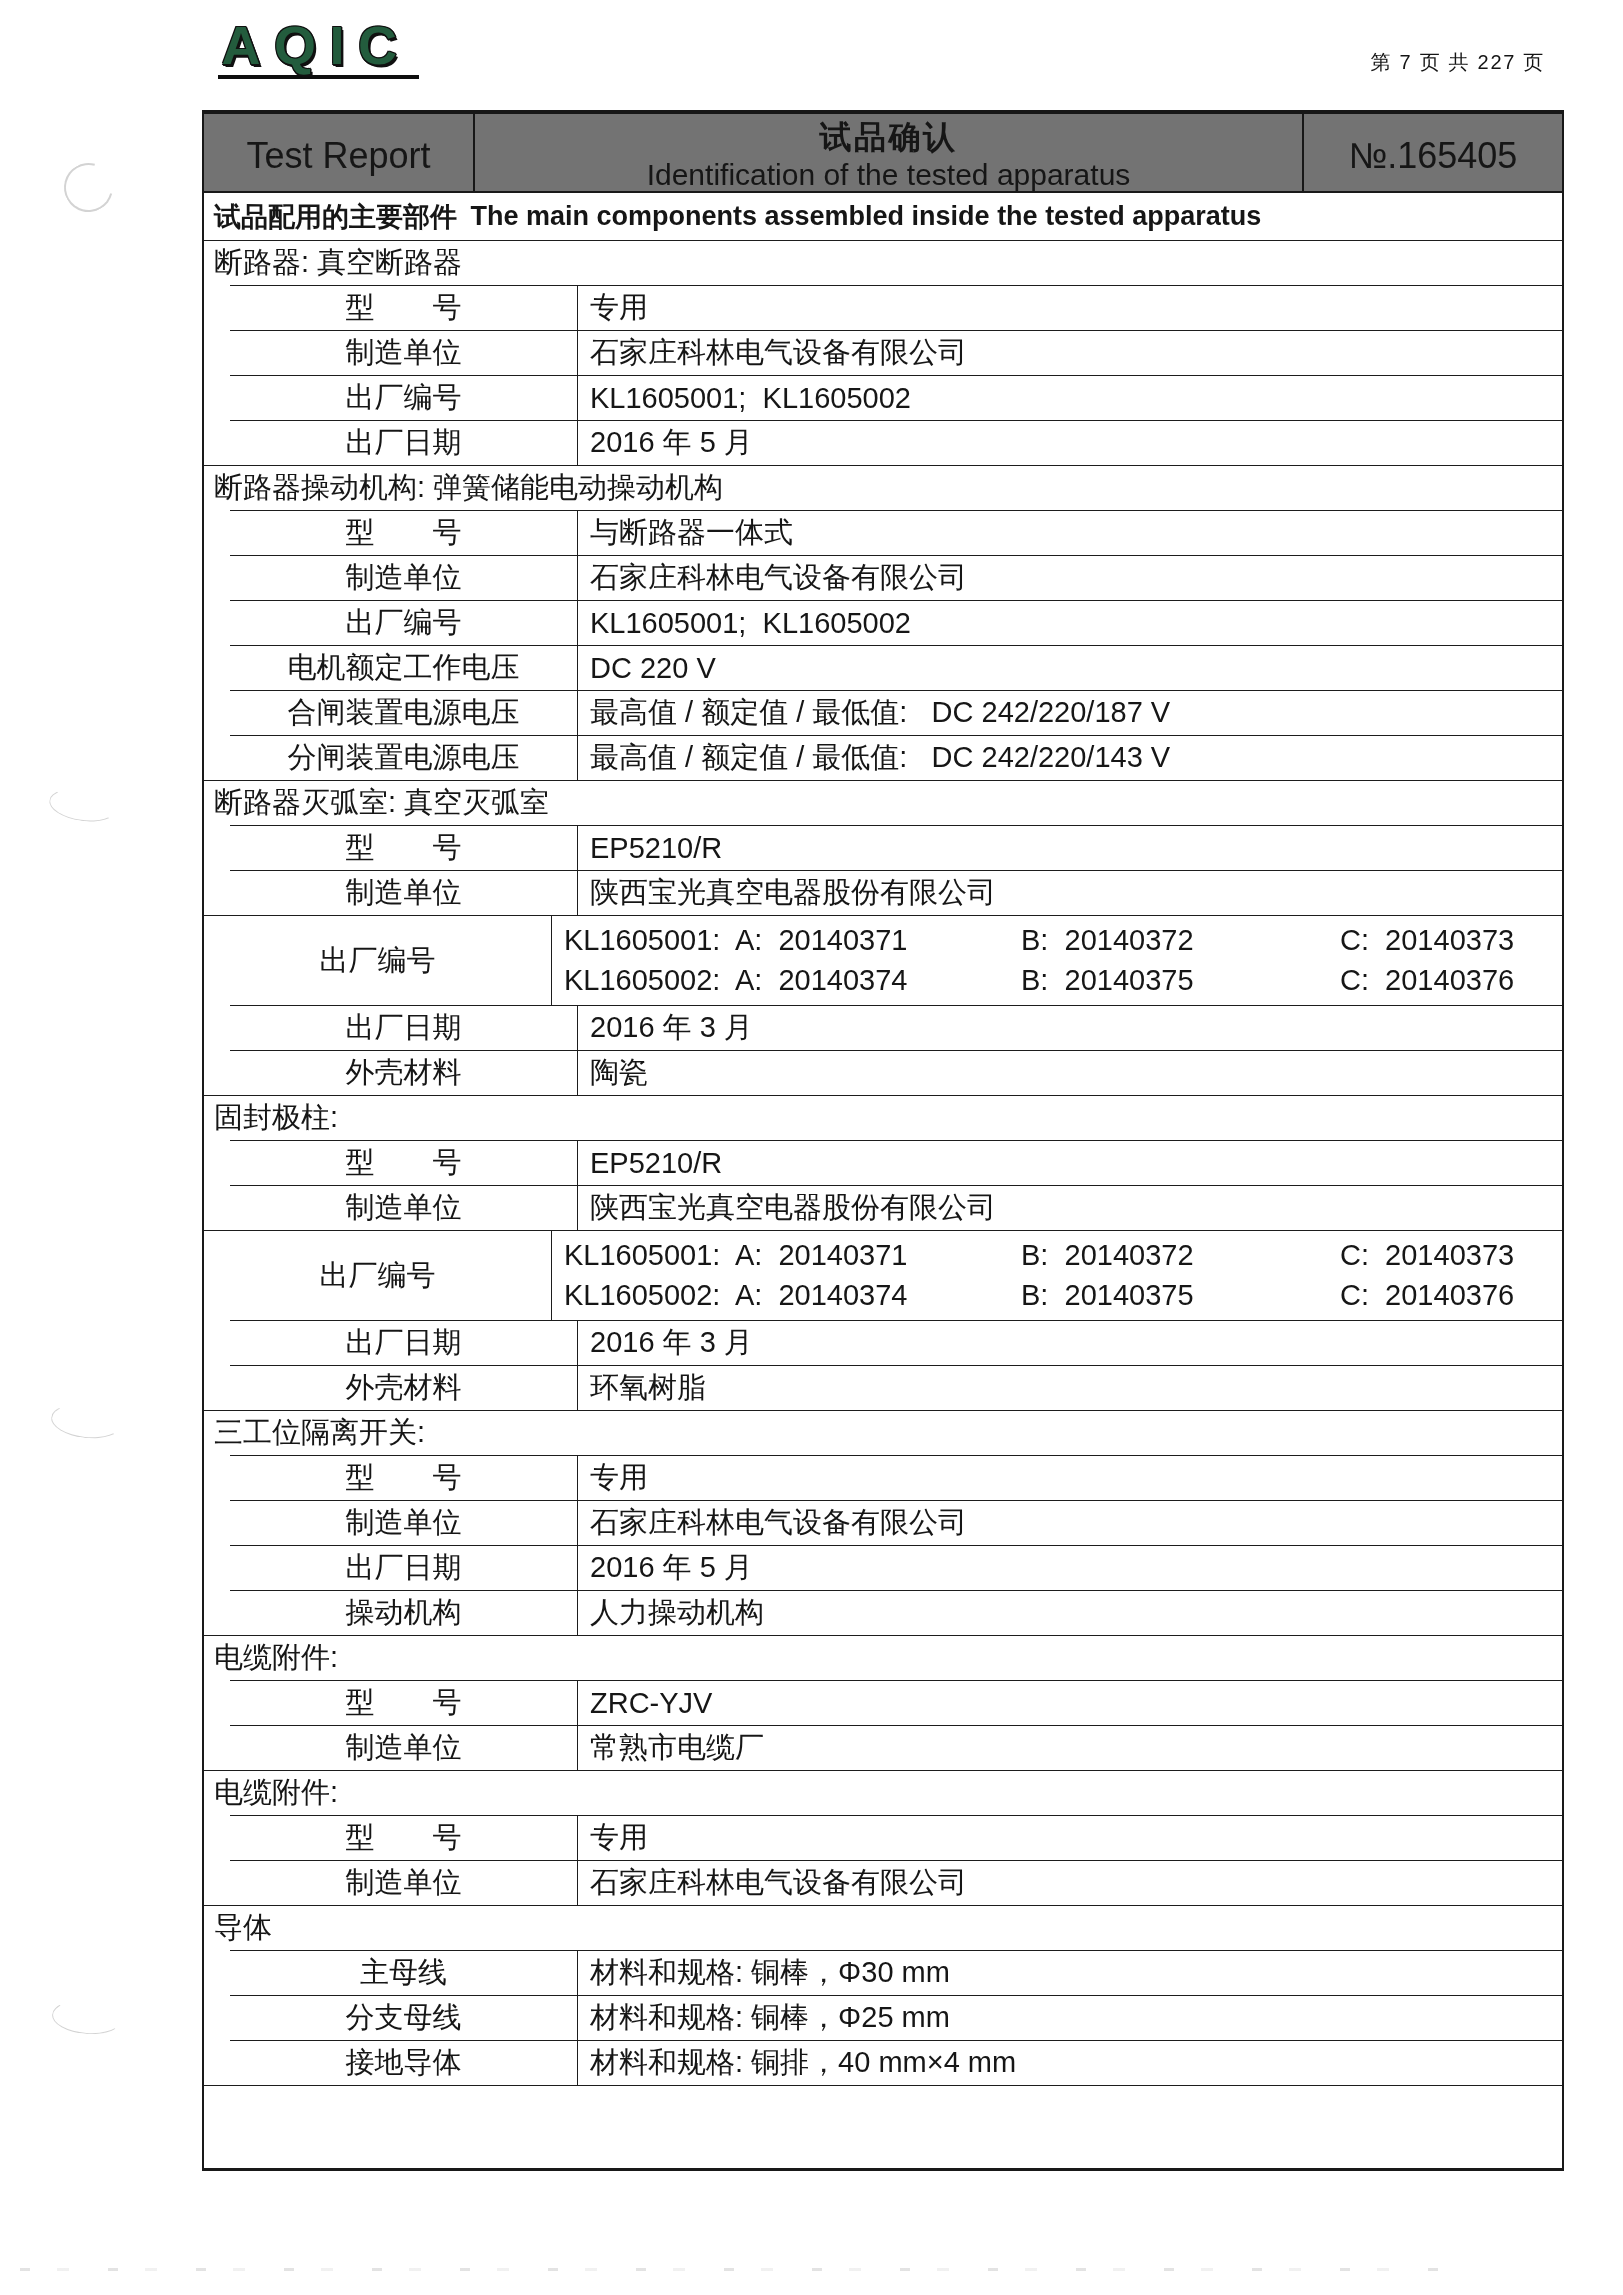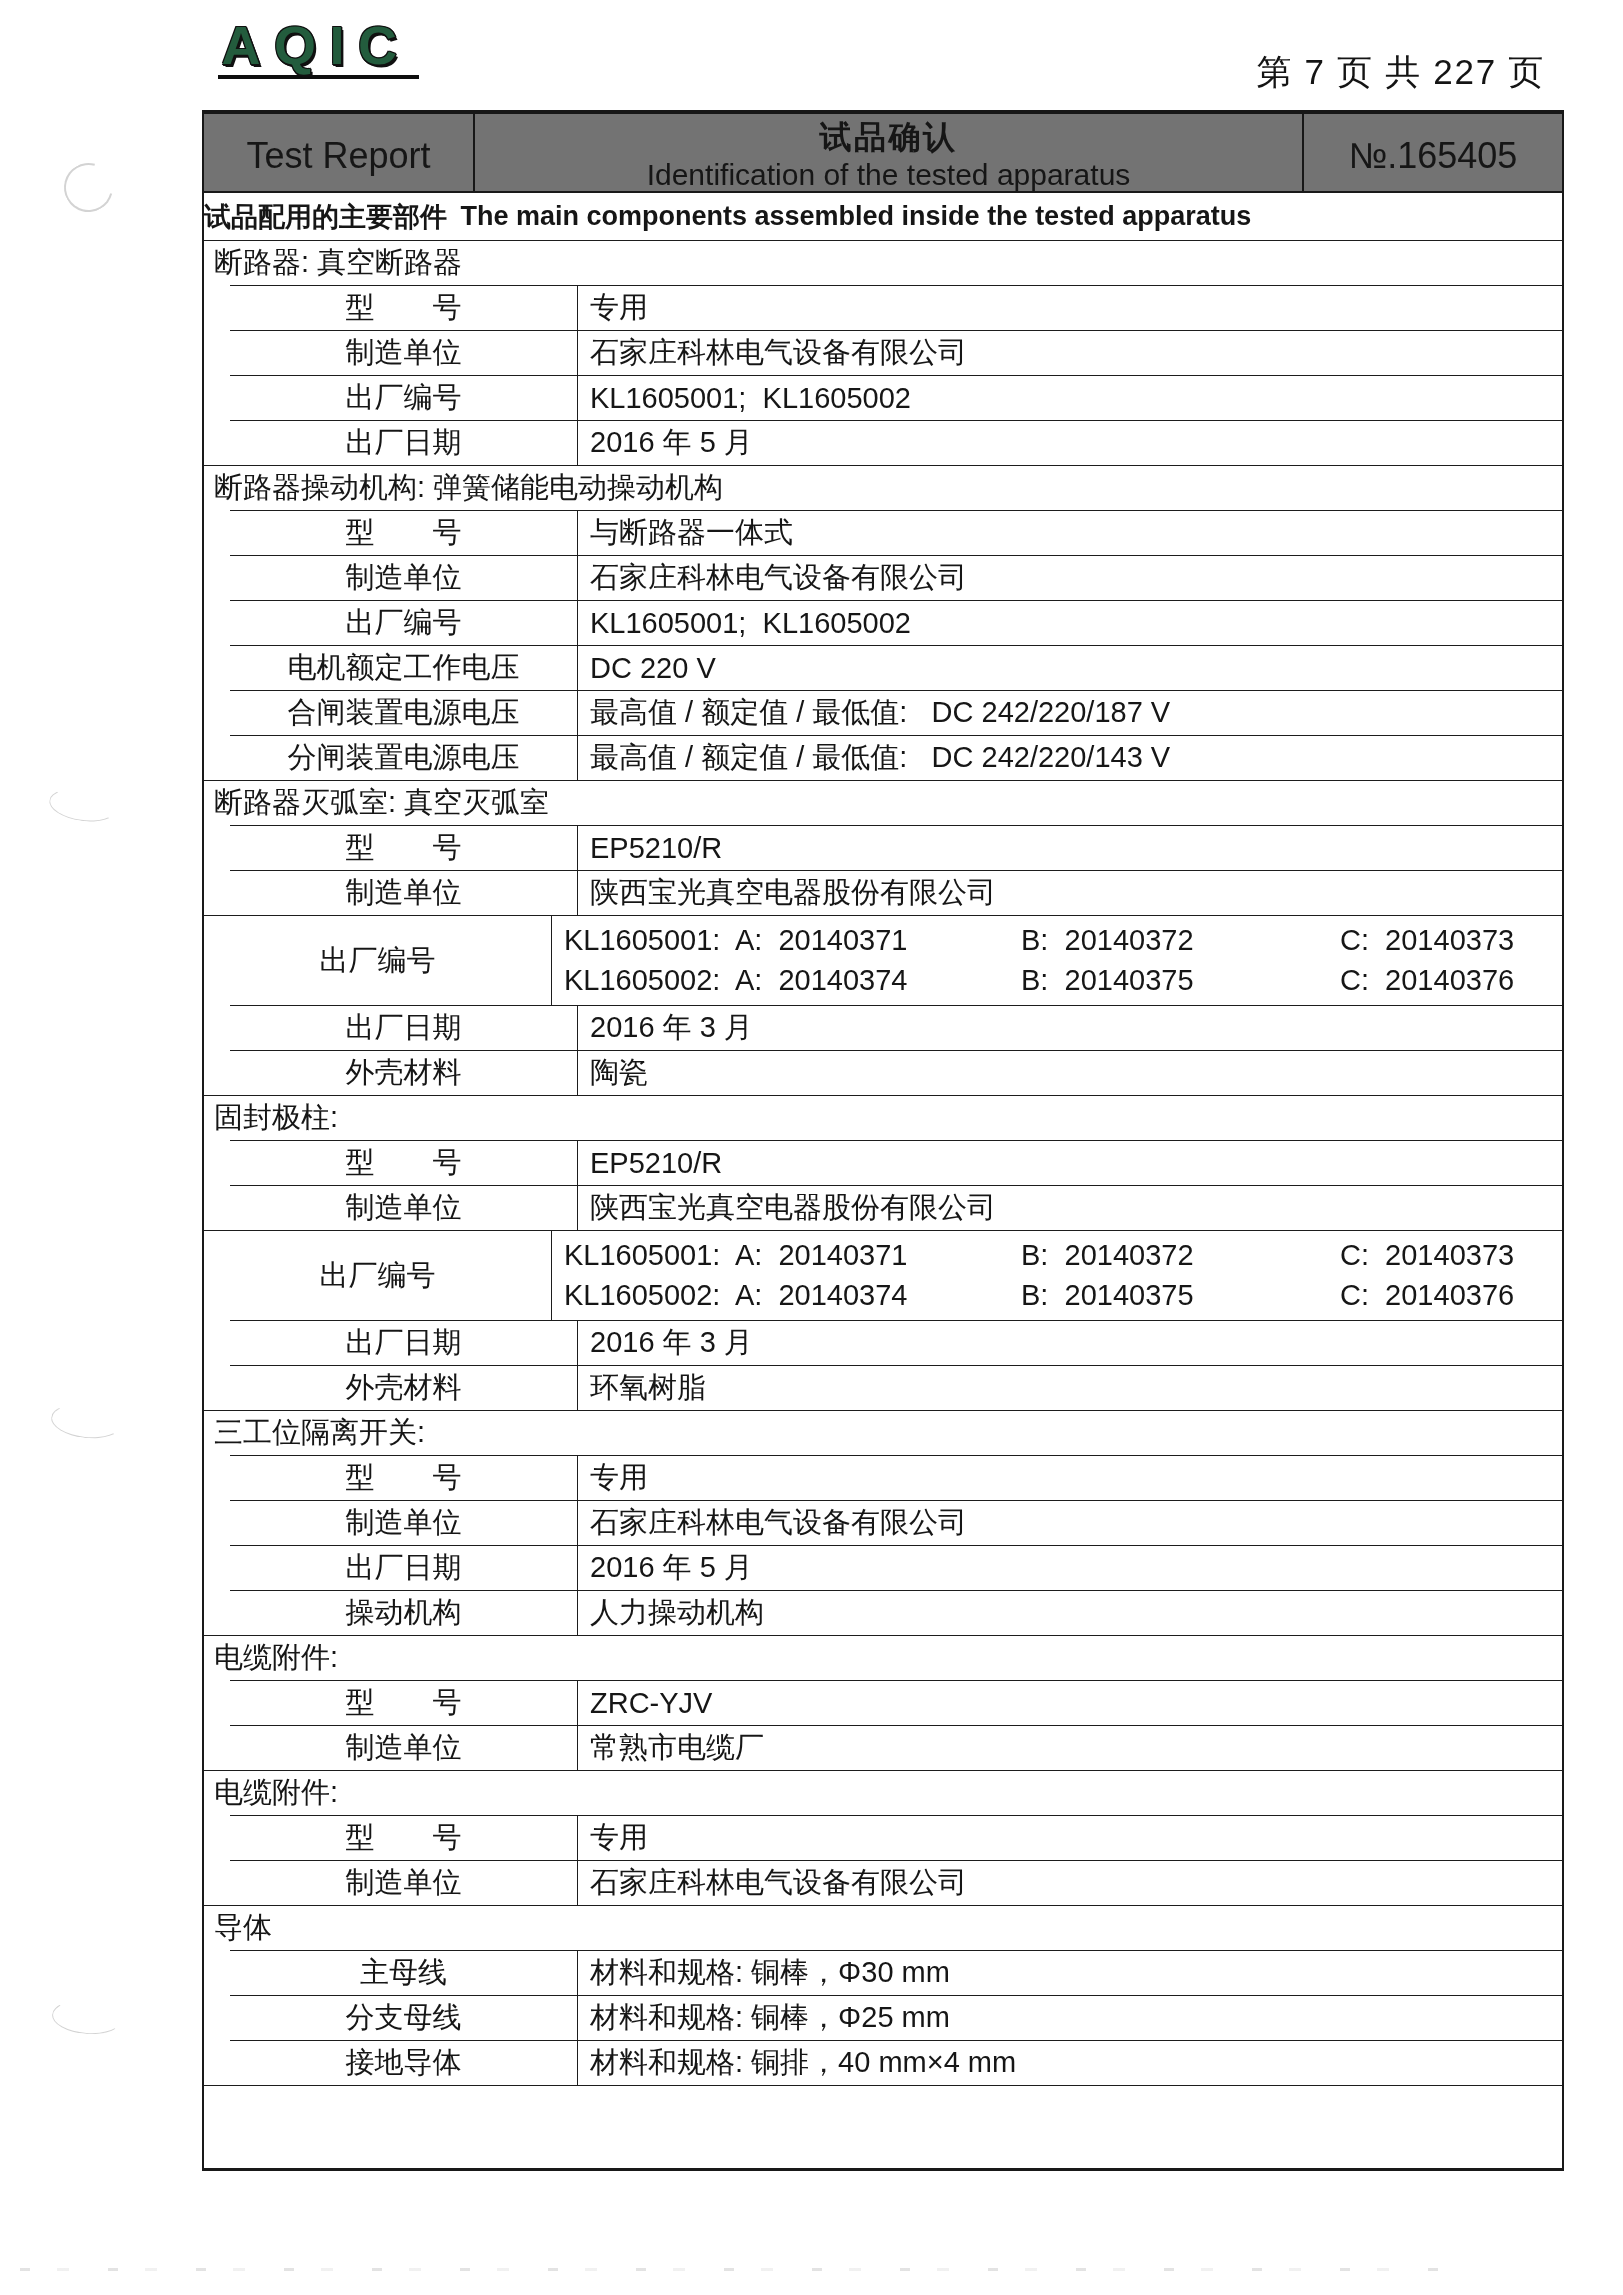--- a/index.html
+++ b/index.html
@@ -14,21 +14,21 @@
     display:inline-block;
     font-size:54px; font-weight:bold; letter-spacing:13.5px; line-height:56px;
     color:#235c3d;
     text-shadow: 2.5px 2.5px 0 #101010, 1.7px 0 0 #101010, 0 1.7px 0 #101010, -0.8px -0.8px 0 #101010, 0.8px -0.8px 0 #101010, -0.8px 0.8px 0 #101010;
     border-bottom:4.2px solid #0e0e0e;
     padding:0 8.5px 1.7px 3.4px;
   }
   
   .page-num {
     position:absolute; top:49px; right:78px;
-    font-size:35px; letter-spacing:1.7px; color:#141414;
+    font-size:20px; letter-spacing:1.7px; color:#141414;
   }
   
   .header-table {
     position:absolute; left:202px; top:110px; width:1362px; height:90px;
     border:2.5px solid #171717; border-top-width:4.2px;
     display:grid; grid-template-columns:271px 1fr 260px;
     background:#737373;
   }
   .ht-cell { display:flex; flex-direction:column; align-items:center; justify-content:center; }
   .ht-left { border-right:2.5px solid #171717; font-size:36px; }
@@ -38,21 +38,21 @@
   .ht-right { border-left:2.5px solid #171717; font-size:36px; }
   
   .main-table {
     position:absolute; left:202px; top:191px; width:1362px; height:1980px;
     border:2.5px solid #191919; border-bottom-width:3.4px;
     display:flex; flex-direction:column; background:#fff;
   }
   .row { flex:0 0 auto; border-top:1.7px solid #1d1d1d; }
   .row:first-child { border-top:none; }
   .row.header {
-    height:47px; display:flex; align-items:center; gap:13.5px;
+    height:47px; display:flex; align-items:center; padding-left:10px; gap:13.5px;
     font-weight:bold; font-size:27px; white-space:pre;
   }
   .row.section {
     height:45px; display:flex; align-items:center; padding-left:10px;
     font-size:29px; white-space:pre;
   }
   .row.kv  { height:45px; display:flex;margin-left:26px; }
   .row.kv2 { height:90px; display:flex; }
   .row.filler { flex:1 1 auto; }
   .key {

